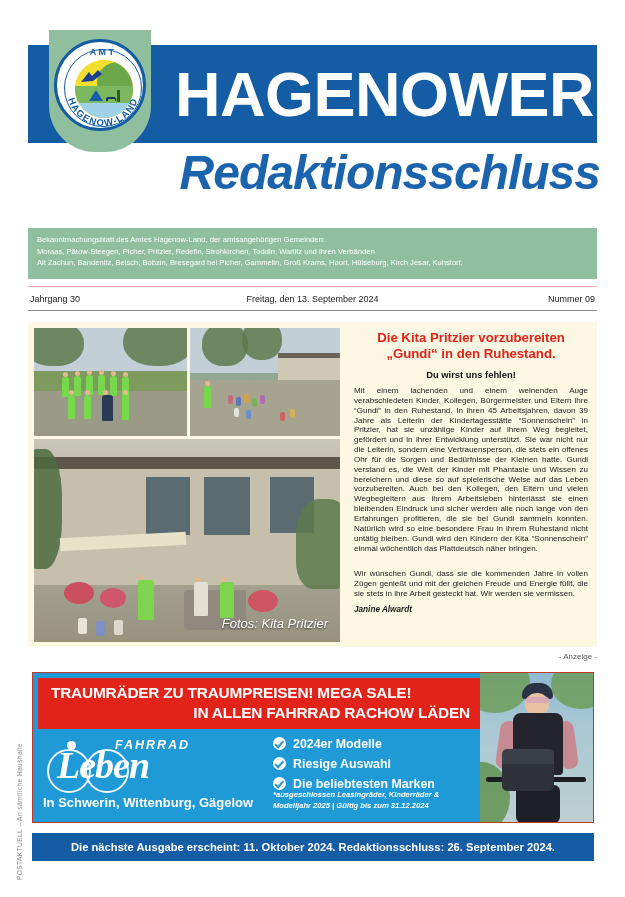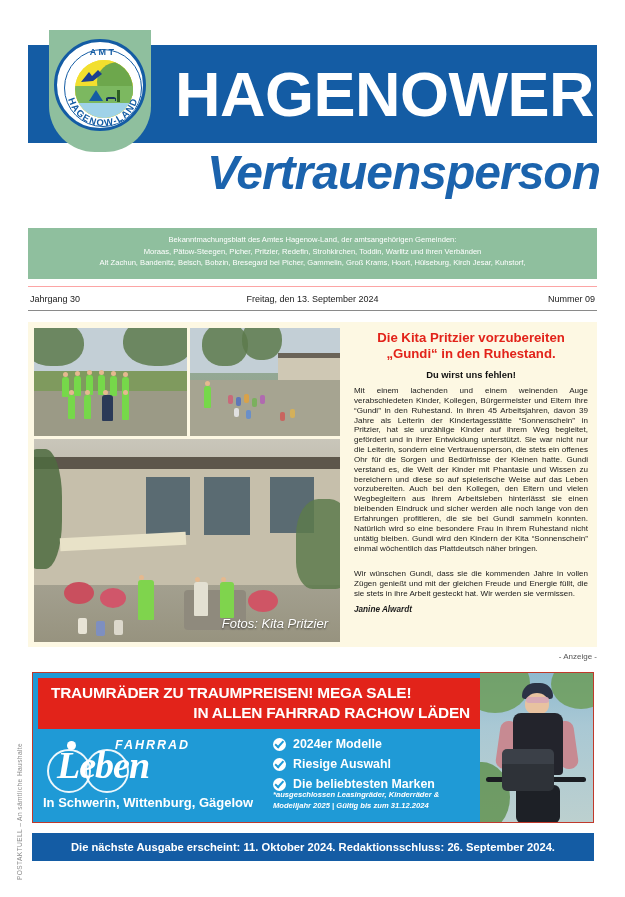--- a/index.html
+++ b/index.html
@@ -164,21 +164,21 @@
     height: 51px;
     background: #8fbf9e;
     box-sizing: border-box;
     padding: 6px 9px 0 9px;
   }
   .green-band p {
     margin: 0;
     color: #ffffff;
     font-size: 7.6px;
     line-height: 11.6px;
-    text-align: center;
+    text-align: left;
     font-family: "Liberation Sans", sans-serif;
   }
 
   
   .issue-line {
     position: absolute;
     left: 28px;
     top: 286px;
     width: 569px;
     height: 25px;
@@ -413,21 +413,21 @@
   }
   .ad-bullets {
     position: absolute;
     left: 240px;
     top: 64px;
     width: 200px;
   }
   .ad-bullets li {
     list-style: none;
     display: flex;
-    align-items: center;
+    align-items: flex-start;
     margin-bottom: 6px;
     font-size: 12.4px;
     font-weight: bold;
     color: #ffffff;
     font-family: "Liberation Sans", sans-serif;
   }
   .ad-bullets ul { margin: 0; padding: 0; }
   .check {
     width: 13px; height: 13px;
     border-radius: 50%;
@@ -579,21 +579,21 @@
       <defs>
         <path id="arcpath" d="M 10,48 A 36,36 0 0 0 82,48"></path>
       </defs>
       <text>
         <textPath href="#arcpath" startOffset="50%" text-anchor="middle" id="arc-label">HAGENOW-LAND</textPath>
       </text>
     </svg>
   </div>
 
   <div class="title-main">HAGENOWER</div>
-  <div class="title-sub">Vertrauensperson</div>
+  <div class="title-sub">Redaktionsschluss</div>
 </div>
 
 <div class="green-band">
   <p>Bekanntmachungsblatt des Amtes Hagenow-Land, der amtsangehörigen Gemeinden:</p>
   <p>Moraas, Pätow-Steegen, Picher, Pritzier, Redefin, Strohkirchen, Toddin, Warlitz und ihren Verbänden</p>
   <p>Alt Zachun, Bandenitz, Belsch, Bobzin, Bresegard bei Picher, Gammelin, Groß Krams, Hoort, Hülseburg, Kirch Jesar, Kuhstorf,</p>
 </div>
 
 <div class="issue-line">
   <span class="issue-left">Jahrgang 30</span>

